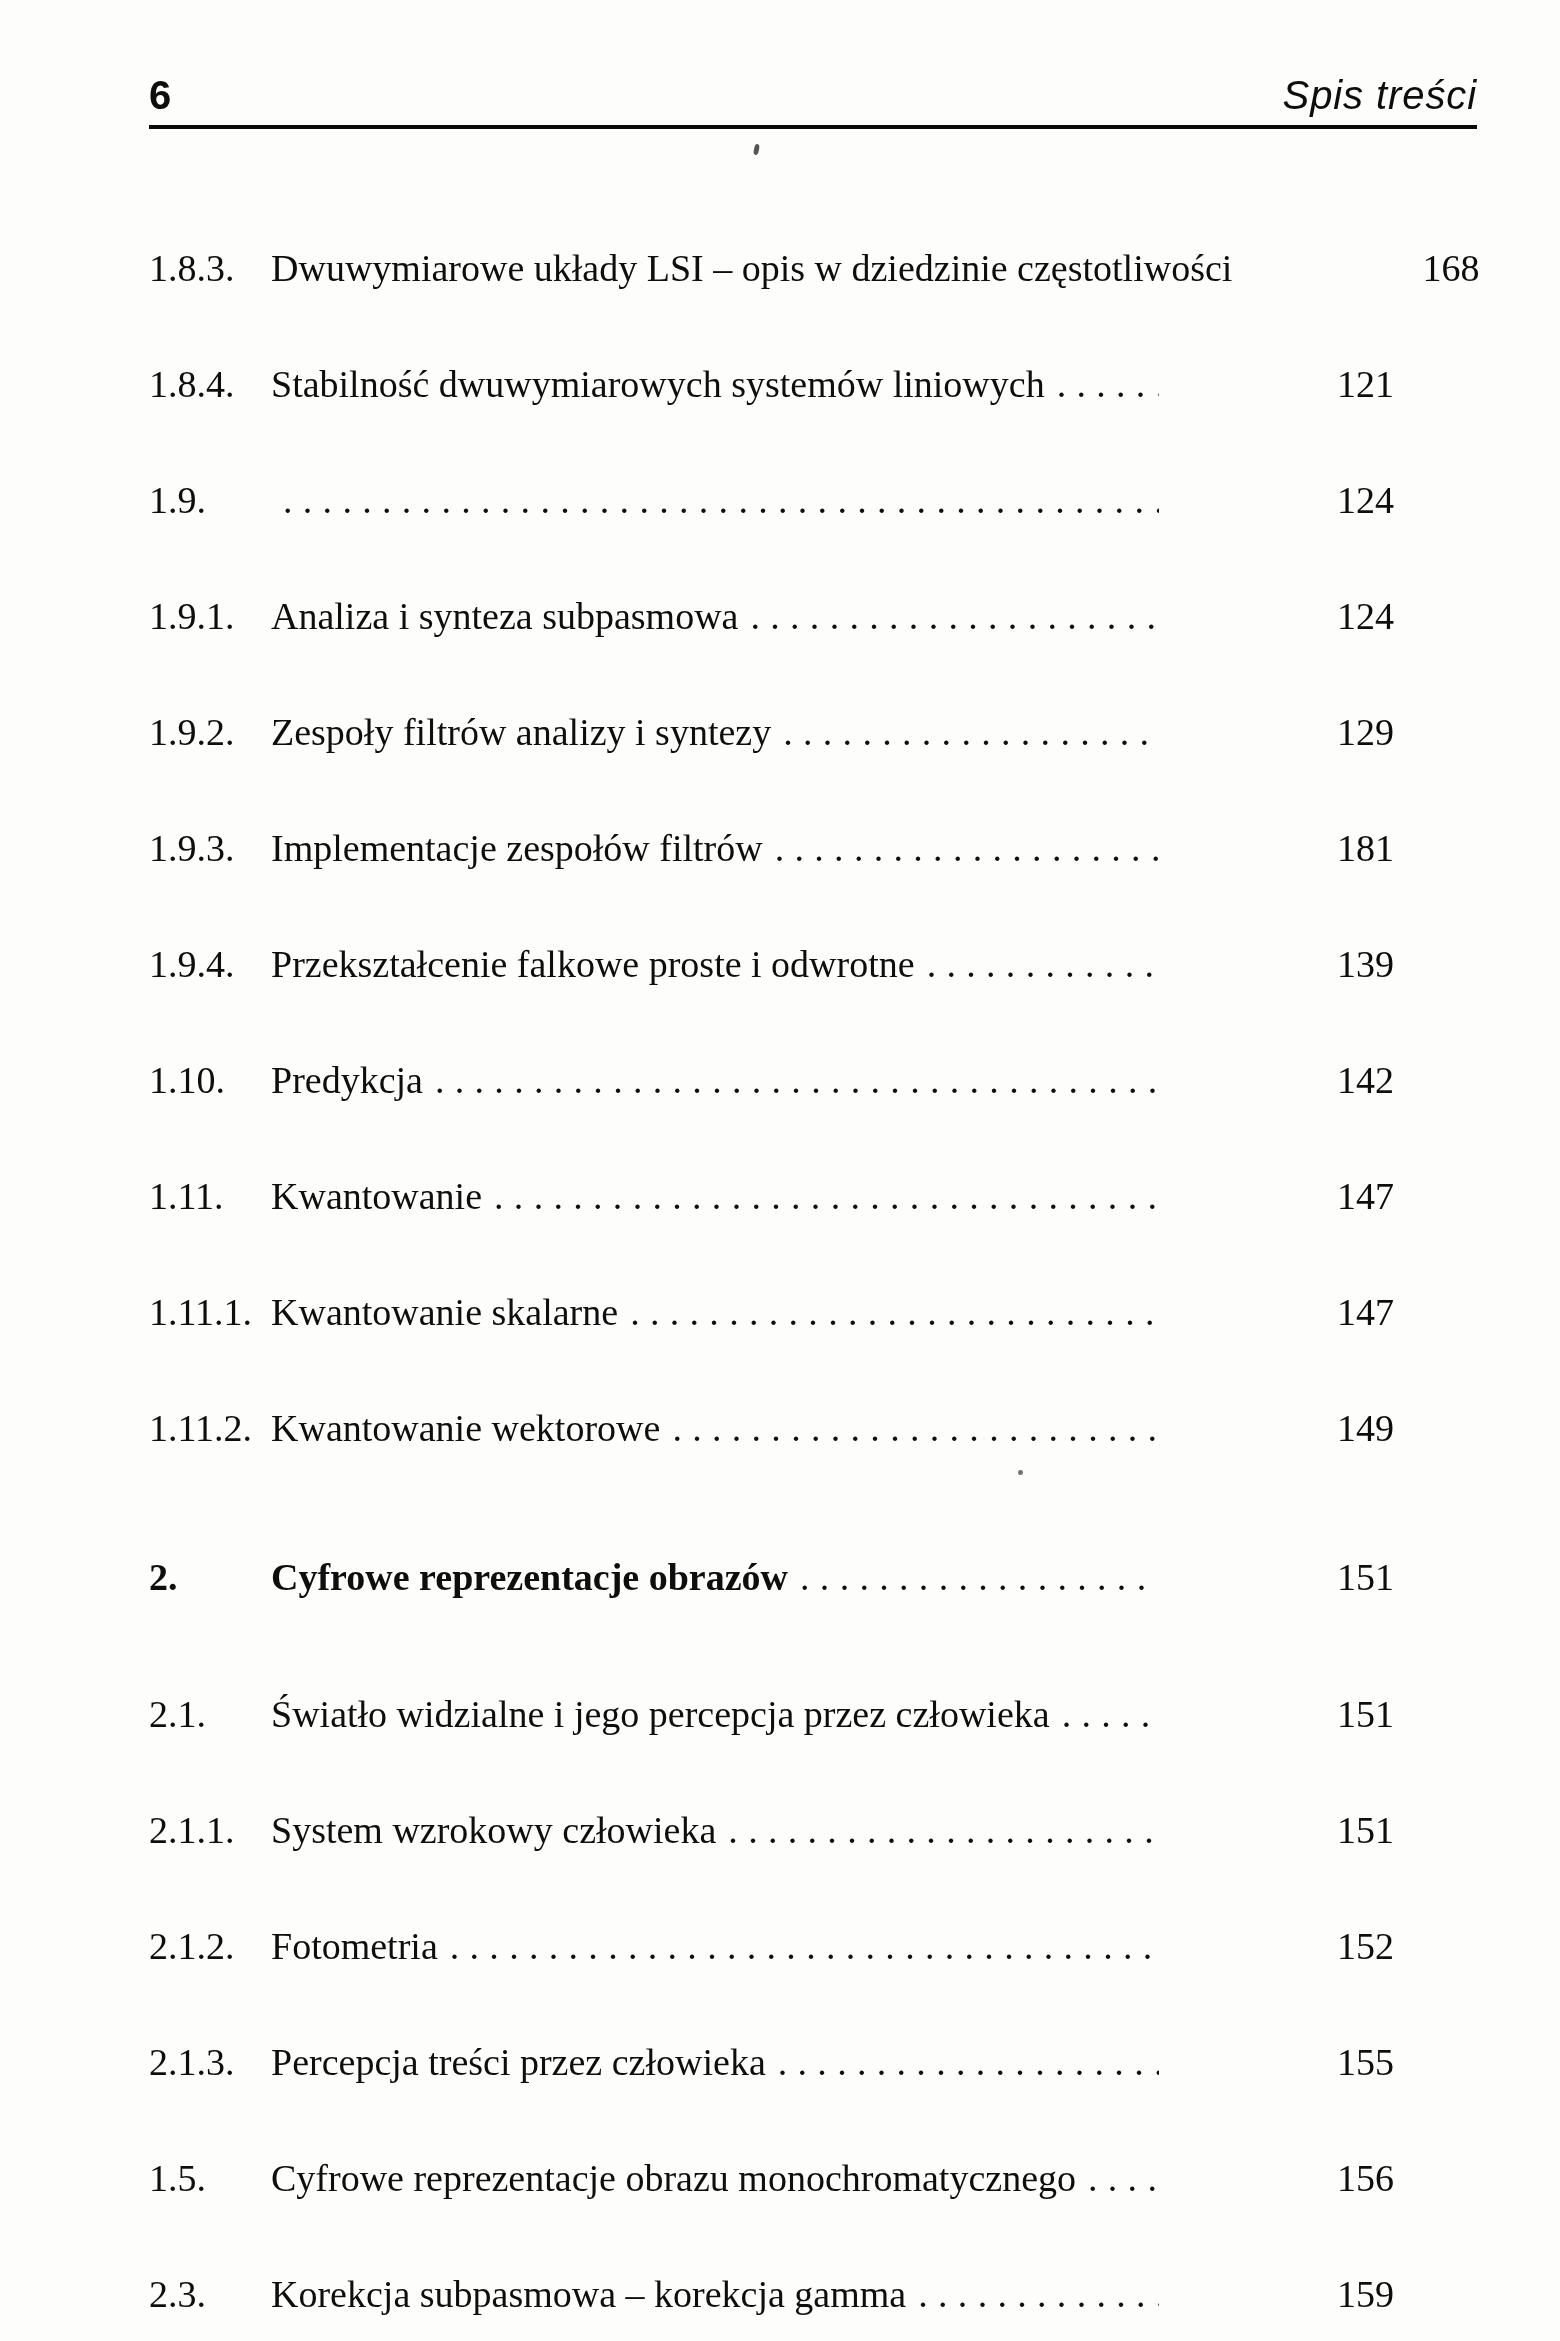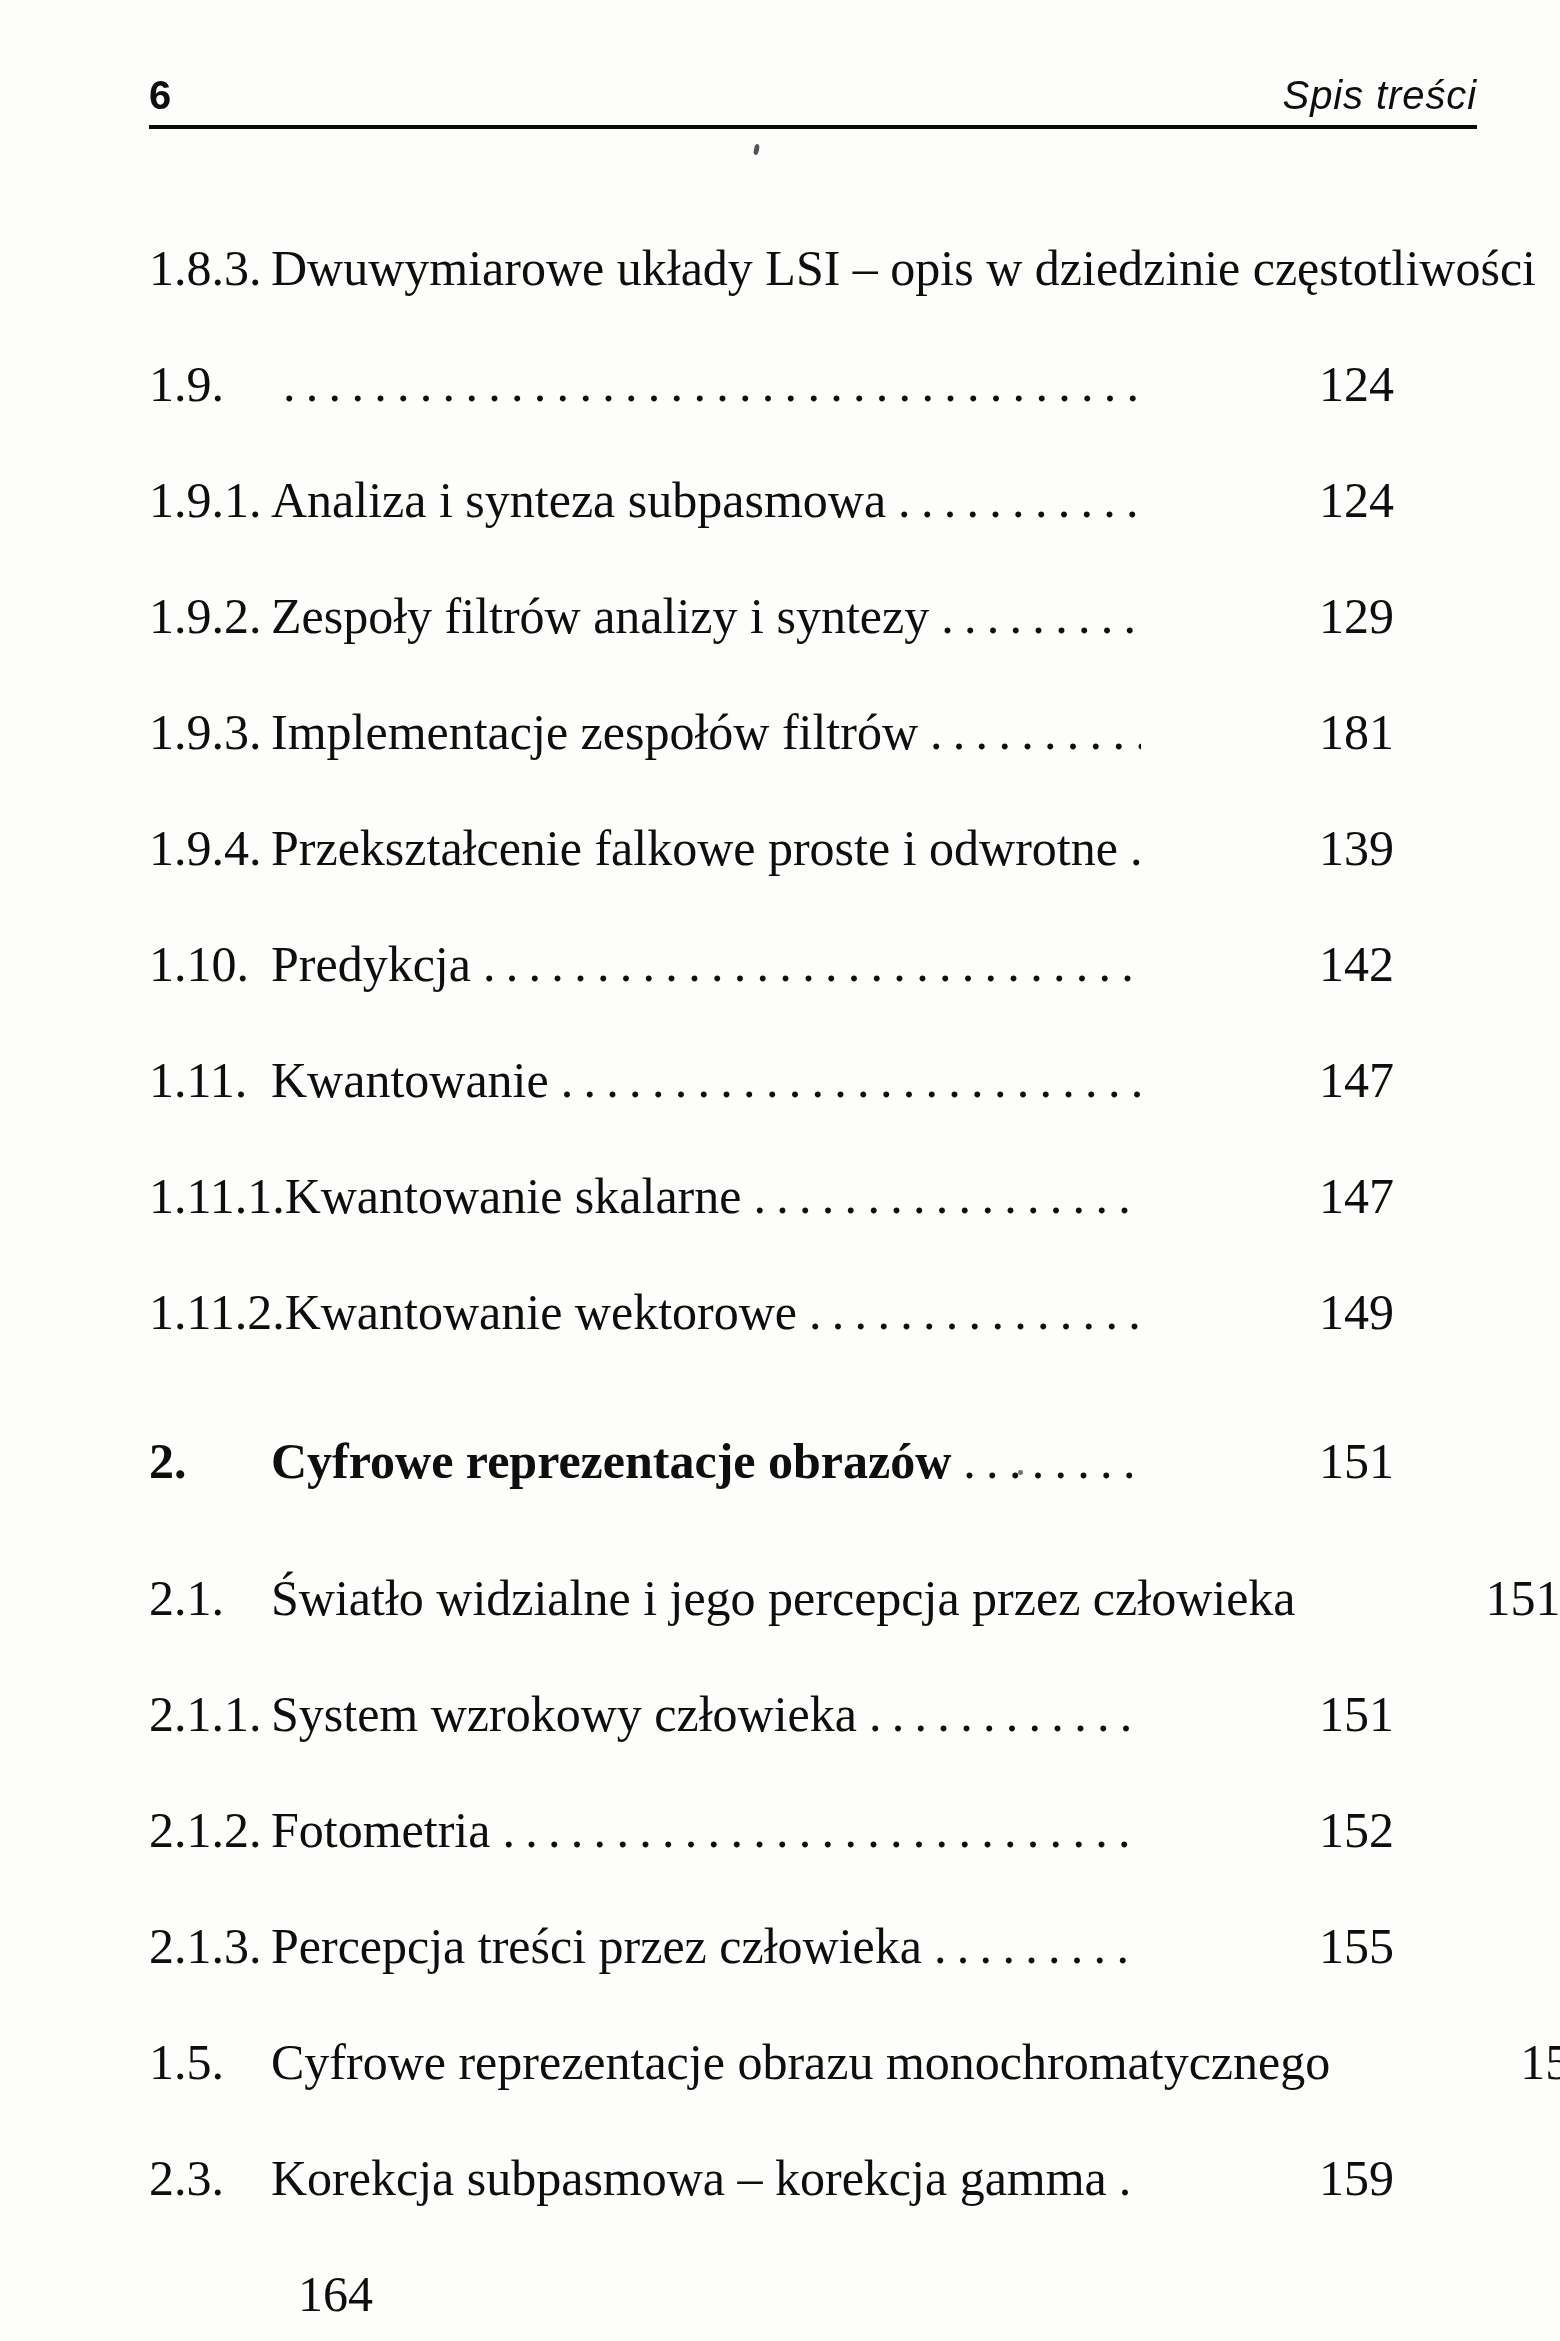--- a/index.html
+++ b/index.html
@@ -32,21 +32,21 @@
     height: 4.3px;
     background: #0b0b0b;
     margin-top: 7.7px;
   }
   
   #toc { margin-top: 44px; }
   .row {
     display: flex;
     align-items: baseline;
     line-height: 42px;
-    font-size: 50px;
+    font-size: 38px;
     white-space: nowrap;
   }
   .row .num   { flex: 0 0 122px; }
   .row .title { flex: 0 0 auto; }
   .row .leader {
     flex: 1 1 auto;
     overflow: hidden;
     margin-left: 12px;
     margin-right: 29px;
     min-width: 0;
@@ -77,20 +77,26 @@
   </div>
 
   <div class="rule"></div>
 
   <div id="toc">
       <div class="row">
         <span class="num">1.8.3.</span>
         <span class="title"><span>Dwuwymiarowe układy LSI – opis w dziedzinie częstotliwości</span></span>
         <span class="leader"></span>
         <span class="page">168</span>
+      </div>
+      <div class="row">
+        <span class="num">1.8.4.</span>
+        <span class="title"><span>Stabilność dwuwymiarowych systemów liniowych</span></span>
+        <span class="leader"></span>
+        <span class="page">121</span>
       </div>
       <div class="row">
         <span class="num">1.9.</span>
         <span class="leader"></span>
         <span class="page">124</span>
       </div>
       <div class="row">
         <span class="num">1.9.1.</span>
         <span class="title"><span>Analiza i synteza subpasmowa</span></span>
         <span class="leader"></span>

